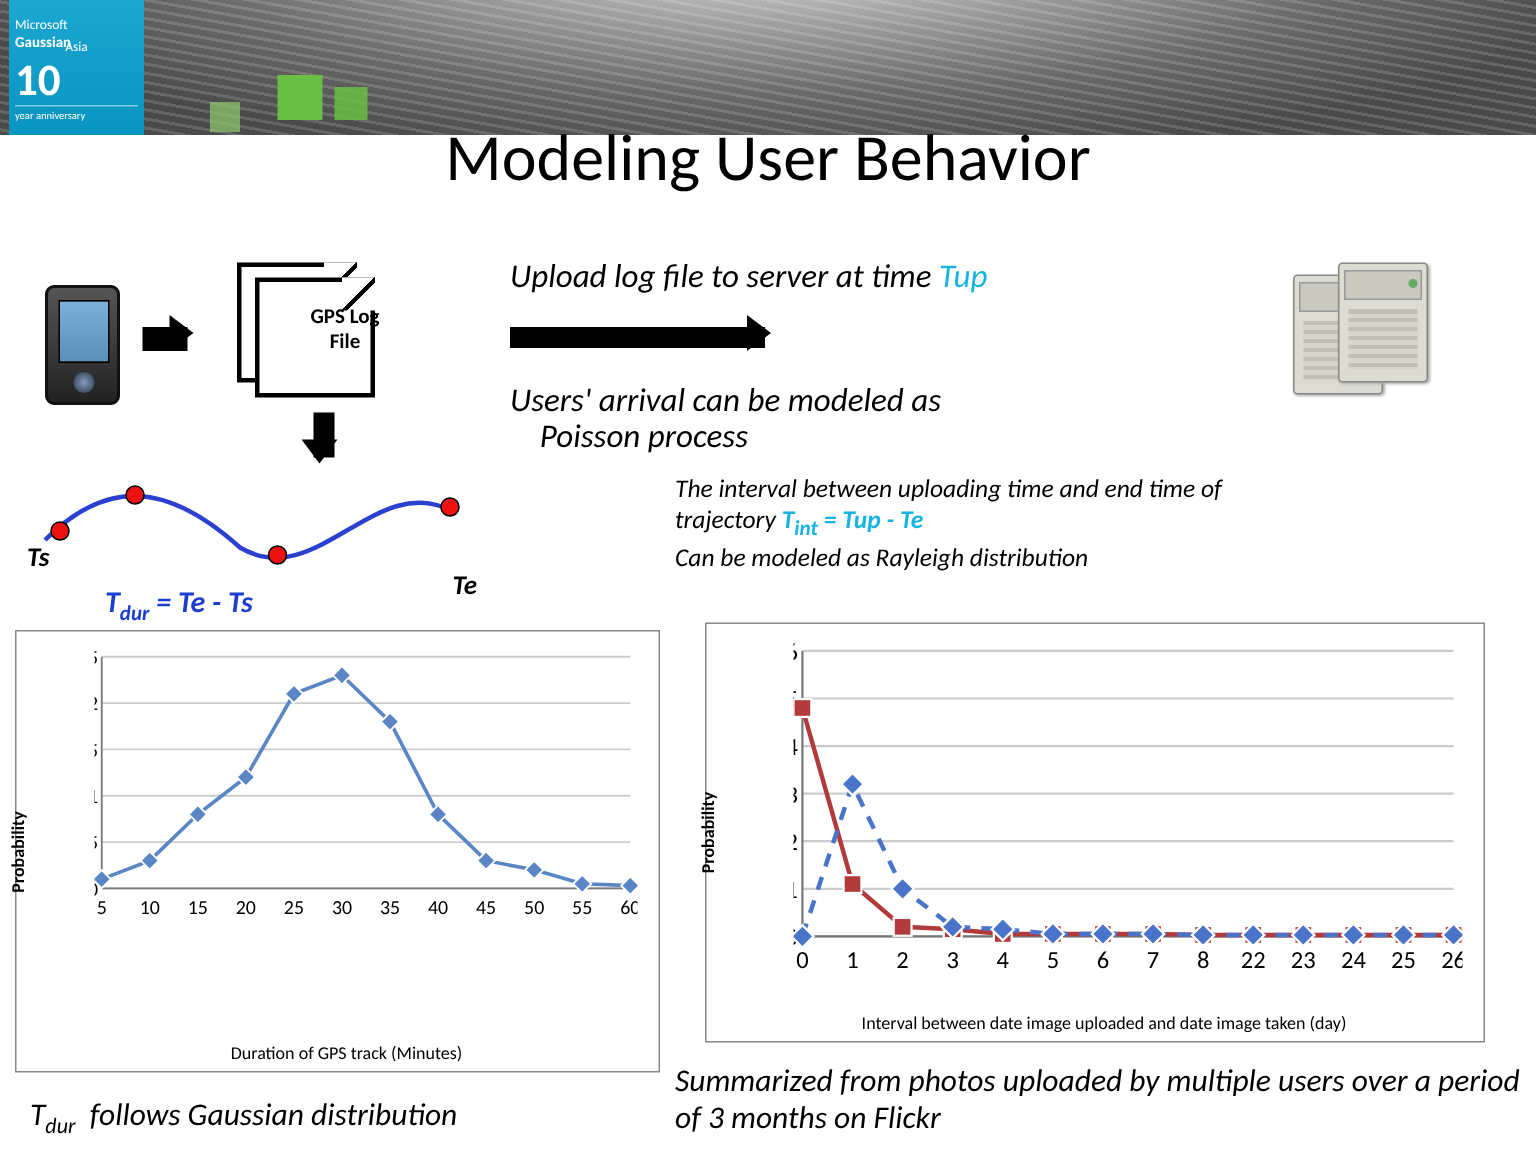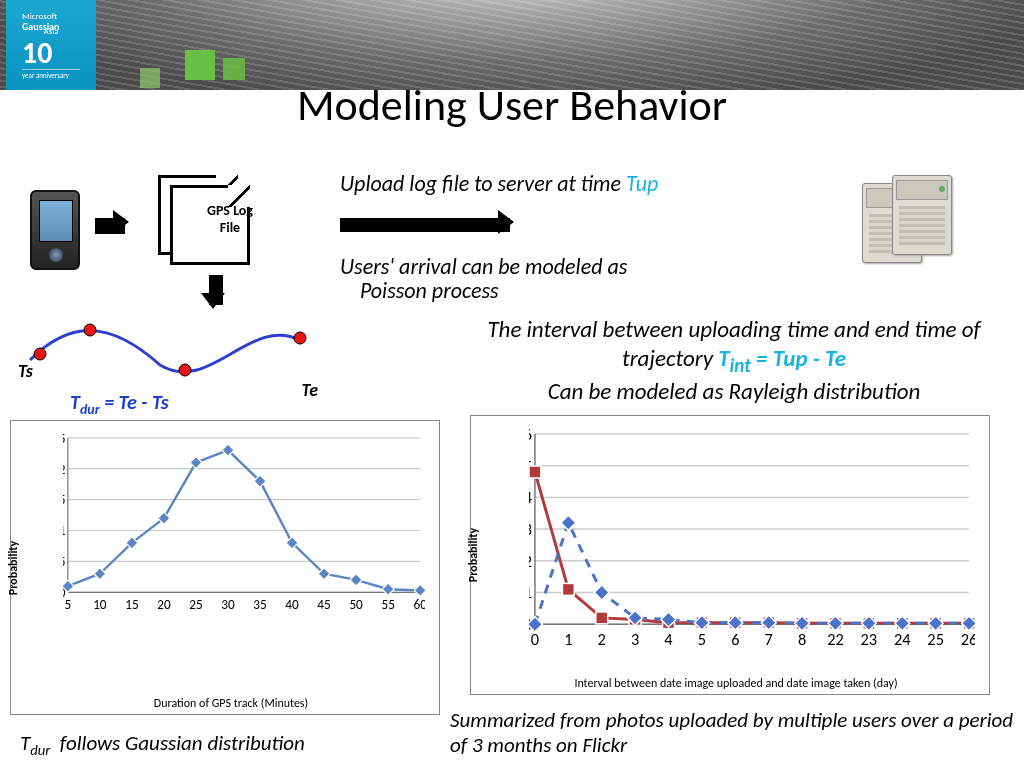--- a/index.html
+++ b/index.html
@@ -7,21 +7,21 @@
 
   
   .header { position: absolute; top: 0; left: 0; width: 1024px; height: 90px;
             background: radial-gradient(ellipse at 50% -40%, #e8e8e8 0%, #a8a8a8 25%, #6a6a6a 55%, #4a4a4a 80%);
             overflow: hidden; }
   .header .streak { position:absolute; top:0; left:0; width:100%; height:100%;
                     background: repeating-linear-gradient( 190deg,
                        rgba(255,255,255,0) 0 4px, rgba(255,255,255,.15) 4px 6px );
                     mix-blend-mode: screen; }
   .logo { position: absolute; left: 6px; top: 0; width: 90px; height: 90px;
-          background: linear-gradient(#1aa7d0,#0a94c0); color:#fff; padding:16px;
+          background: linear-gradient(#1aa7d0,#0a94c0); color:#fff; padding:4px;
           font-size:10px; line-height:1.1; display:flex; flex-direction:column;
           justify-content:center; }
   .logo .brand { font-size:9px; }
   .logo .big { font-size:30px; font-weight:bold; }
   .logo .asia { font-size:9px; text-align:center; margin-top:-6px;}
   .logo .anniv{ font-size:7px; border-top:1px solid rgba(255,255,255,.5); padding-top:2px;}
   .deco-sq { position:absolute; }
   .deco-sq span{ position:absolute; display:block; }
 
   .title { position:absolute; left:0; width:1024px; top:78px; text-align:center;
@@ -74,21 +74,21 @@
   
   .traj { position:absolute; left:20px; top:320px; width:300px; height:60px;text-decoration:underline;}
   .traj svg{width:300px;height:60px;}
   .traj .lab{ position:absolute; font-style:italic; font-size:18px; font-weight:600;}
   .traj .ts{ left:-2px; top:40px;} .traj .te{ right:2px; top:24px;margin-top:35px;}
   .tdur { position:absolute; left:70px; top:390px; font-style:italic; font-size:20px;
           font-weight:bold; color:#1d3fd1;}
   .tdur sub{font-size:.7em;}
 
   .intervaltxt{ position:absolute; left:450px; top:315px; right:6px; font-style:italic;
-               font-size:23px; line-height:1.25;text-align:center;}
+               font-size:17px; line-height:1.25;}
   .intervaltxt .tint{ color:#17b4e3; font-weight:600;}
 
   .gaussnote{ position:absolute; left:20px; top:730px; font-style:italic; font-size:21px;}
   .gaussnote sub{font-size:.7em;}
   .flickrnote{ position:absolute; left:450px; top:708px; right:10px; font-style:italic; font-size:21px; line-height:1.2;}
 
   
   .chart { position:absolute; border:1px solid #888; background:#fff; }
   .chart .plot{ position:absolute; }
   .chart .axis{ stroke:#777; stroke-width:1;}

